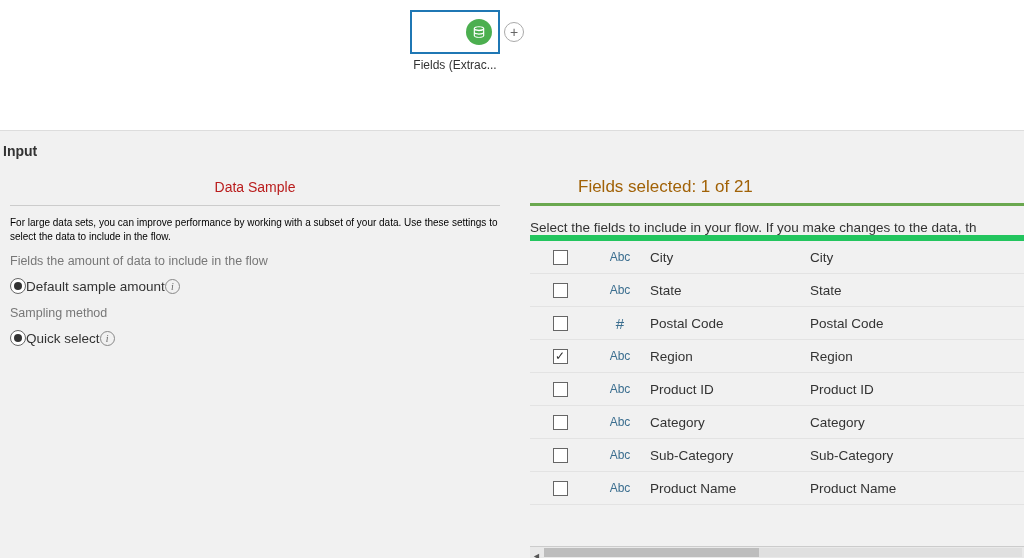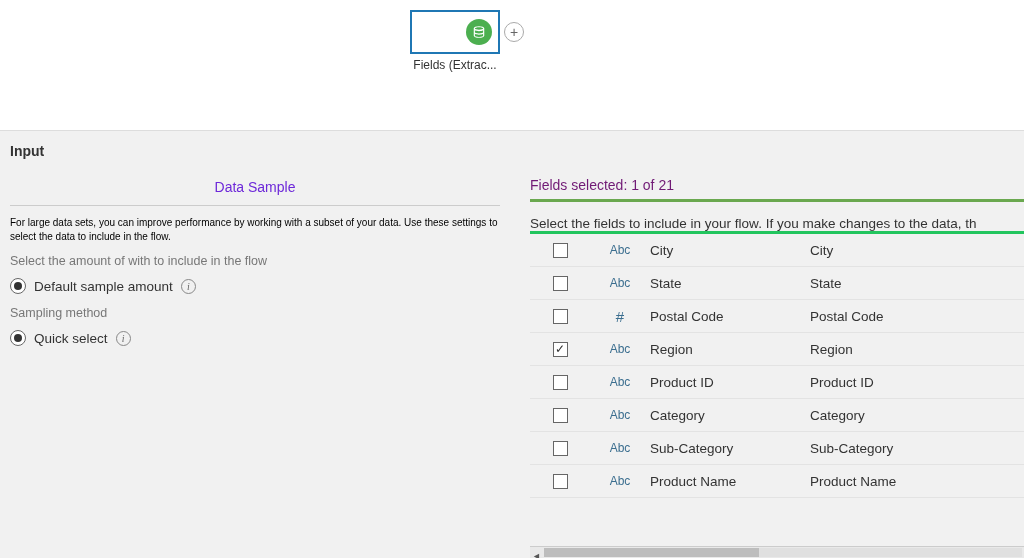--- a/index.html
+++ b/index.html
@@ -72,57 +72,57 @@
 
   
   .panel {
     background: #f1f1f1;
     height: 428px;
     display: flex;
     flex-direction: column;
     border-top: 1px solid #ddd;
   }
   .panel-header {
-    padding: 12px 10px 8px 10px;
+    padding: 12px 10px 8px 3px;
     font-weight: 600;
     font-size: 14px;
   }
   .panel-body {
     display: flex;
     flex: 1;
     min-height: 0;
   }
 
   
   .left-col {
     width: 510px;
     padding: 0 10px 10px 10px;
   }
   .section-title {
     text-align: center;
     font-size: 14px;
     padding: 12px 0 10px;
     border-bottom: 1px solid #ccc;
-    color: #6d28d9;
+    color: #b91c1c;
   }
   .help-text {
     color: #000000;
     font-size: 10px;
     line-height: 1.4;
     padding: 10px 0 10px;
   }
   .sub-label {
     color: #777;
     font-size: 12.5px;
     padding-bottom: 6px;
   }
   .radio-row {
     display: flex;
     align-items: center;
-    gap: 8px;
+    gap: 0;
     padding: 4px 0;
     font-size: 13.5px;
     color: #333;
   }
   .radio {
     width: 16px; height: 16px;
     border: 1px solid #666;
     border-radius: 50%;
     display: inline-flex;
     align-items: center;
@@ -171,39 +171,40 @@
     align-items: baseline;
     gap: 14px;
     padding: 10px 0 6px;
   }
   .right-title {
     font-weight: 600;
     font-size: 14.5px;
     color: #333;
   }
   .fields-count {
-    font-size: 14px;
-    color: #701a75;
+    font-size: 17px;
+    color: #a16207;
+    margin-left: 48px;
   }
   .green-bar {
     height: 3px;
     background: #6aa84f;
     margin-bottom: 14px;
   }
   .right-desc {
     font-size: 13.5px;
     color: #333;
     white-space: nowrap;
     overflow: hidden;
   }
   .table-wrap {
     flex: 1;
     overflow: hidden;
     position: relative;
-    border-top: 3px solid #22c55e;
+    border-top: 6px solid #22c55e;
   }
   .field-row {
     display: flex;
     align-items: center;
     height: 33px;
     border-bottom: 1px solid #e3e3e3;
     font-size: 13.5px;
     color: #333;
   }
   .cell-check {
@@ -282,21 +283,21 @@
 
 <div class="panel">
   <div class="panel-header">Input</div>
 
   <div class="panel-body">
 
     <div class="left-col">
       <div class="section-title">Data Sample</div>
       <div class="help-text">For large data sets, you can improve performance by working with a subset of your data. Use these settings to select the data to include in the flow.</div>
 
-      <div class="sub-label">Select the amount of with to include in the flow</div>
+      <div class="sub-label">Fields the amount of data to include in the flow</div>
 
       <div class="radio-row">
         <span class="radio checked"></span>
         <span>Default sample amount</span>
         <span class="info-icon">i</span>
       </div>
 
 
 
       <div class="sub-label" style="margin-top:8px">Sampling method</div>

